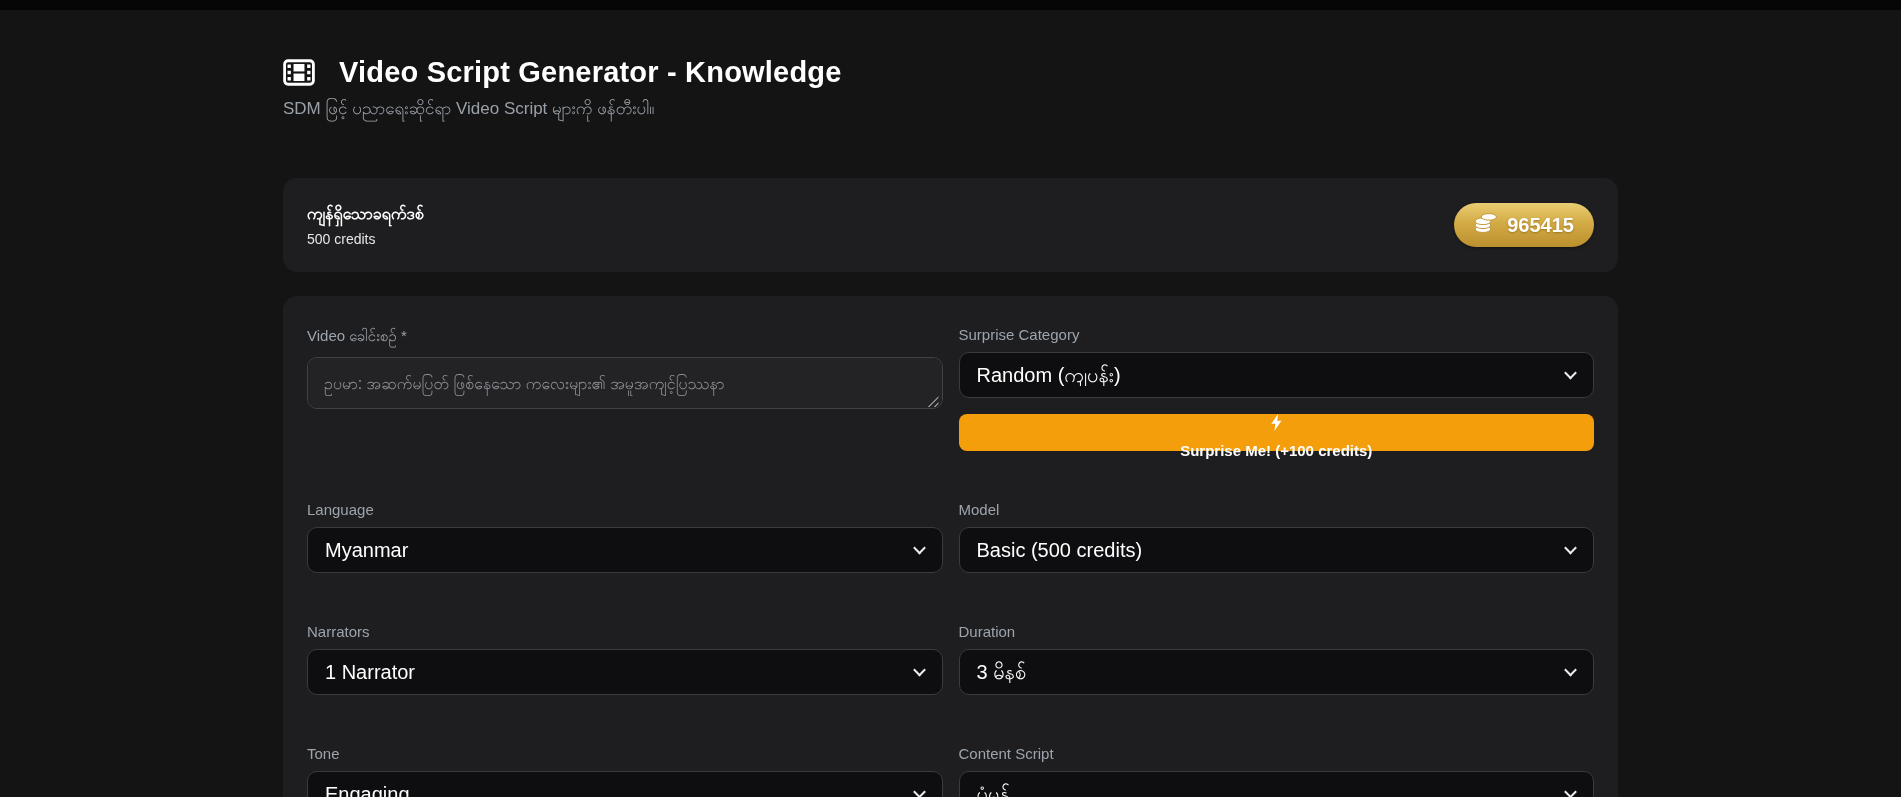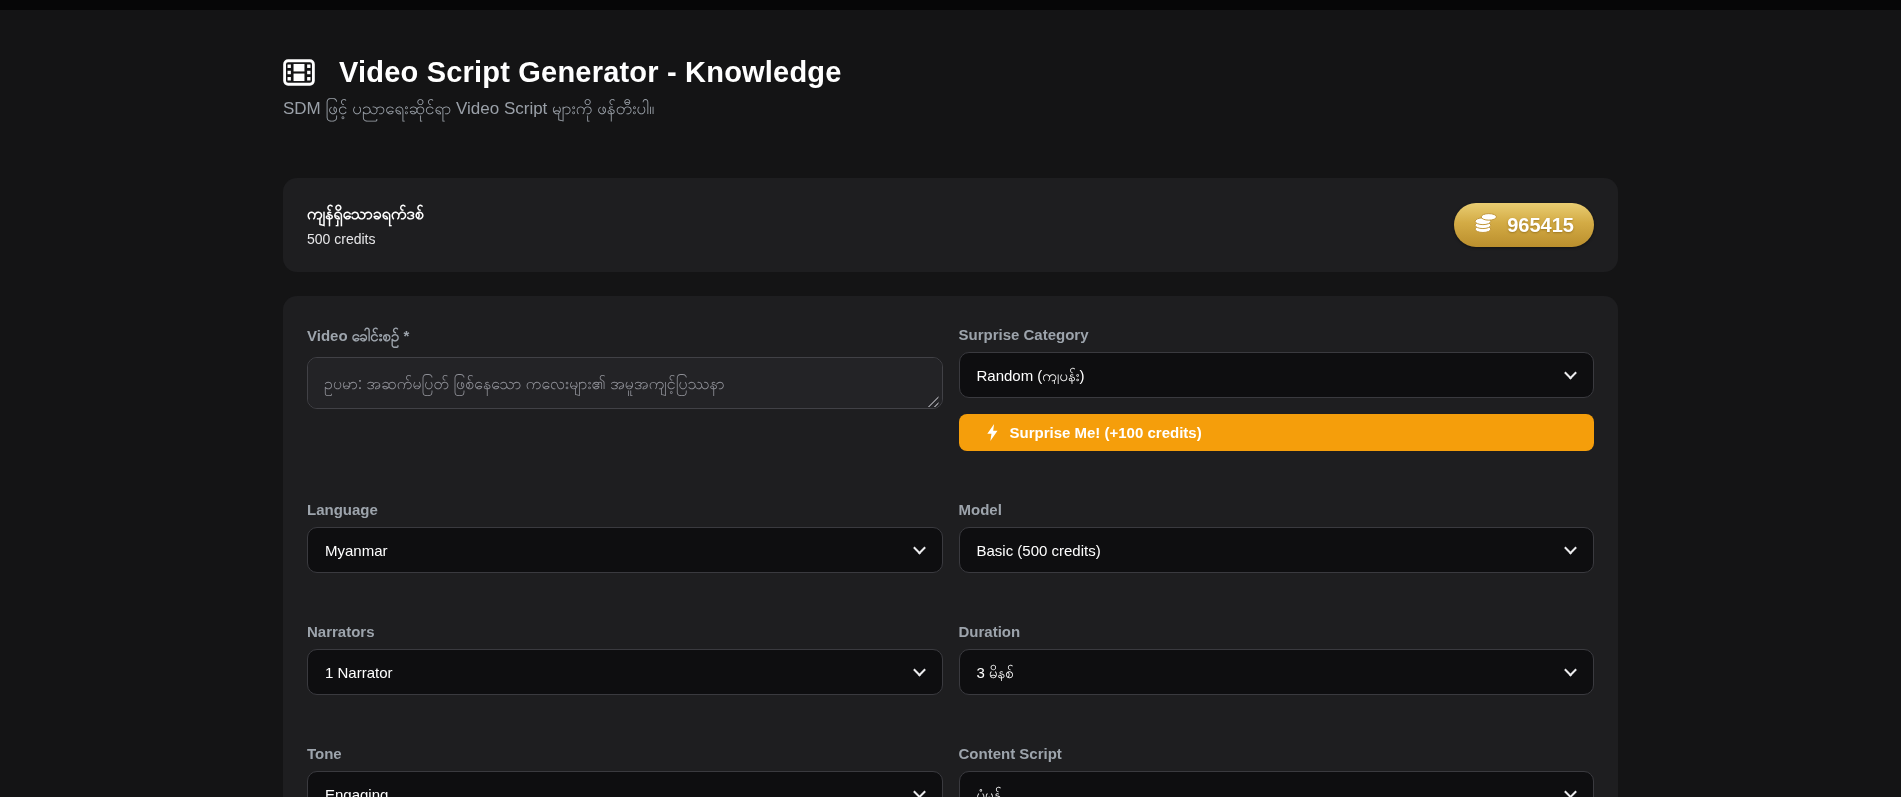--- a/index.html
+++ b/index.html
@@ -44,60 +44,61 @@
     padding: 30px 24px 60px;
     height: 600px;
   }
   .form-grid {
     display: grid;
     grid-template-columns: 1fr 1fr;
     column-gap: 16px; row-gap: 50px;
     align-items: start;
   }
   .field-label {
-    display: block; font-size: 15px; font-weight: 700;
+    display: block; font-size: 15px; font-weight: 400;
     color: #9da4ac; margin-bottom: 9px;
   }
   .text-area-wrap { position: relative; }
   textarea.field-textarea {
     width: 100%; height: 52px; resize: none;
     background: #232326; border: 1px solid #414146; border-radius: 10px;
     color: #e8e8ea; font-size: 16px; font-family: inherit;
     padding: 15px 16px; outline: none;
   }
   textarea.field-textarea::placeholder { color: #8f9097; opacity: 1; }
   .resize-handle {
     position: absolute; right: 4px; bottom: 6px; width: 11px; height: 11px;
     background: repeating-linear-gradient(-45deg, transparent 0 2.5px, #8b8b90 2.5px 4px);
     clip-path: polygon(100% 0, 100% 100%, 0 100%);
   }
   .select-wrap { position: relative; }
   select.field-select {
     width: 100%; height: 46px;
     background: #0e0e10; border: 1px solid #3a3a3f; border-radius: 10px;
-    color: #ffffff; font-size: 15px; font-family: inherit;
+    color: #ffffff; font-size: 20px; font-family: inherit;
     padding: 0 40px 0 17px;
     appearance: none; -webkit-appearance: none; -moz-appearance: none;
     outline: none;
   }
   .chevron-down {
     position: absolute; right: 19px; top: 50%;
     width: 9px; height: 9px;
     border-right: 2.4px solid #ececee; border-bottom: 2.4px solid #ececee;
     transform: translateY(-72%) rotate(45deg);
     pointer-events: none;
   }
   .surprise-btn {
     margin-top: 16px; width: 100%; height: 37px;
     background: var(--accent-orange, #f59e0b);
     border: none; border-radius: 8px;
     display: flex; align-items: center; justify-content: flex-start;
     gap: 11px; padding: 0 27px;
     color: #fff; font-size: 15px; font-weight: 700; font-family: inherit;
     cursor: pointer;
+    flex-direction: column;
   }
   .bolt-icon svg { display: block; }
 </style>
 </head>
 <body>
 
 <div class="top-strip"></div>
 
 <div class="container">
 

